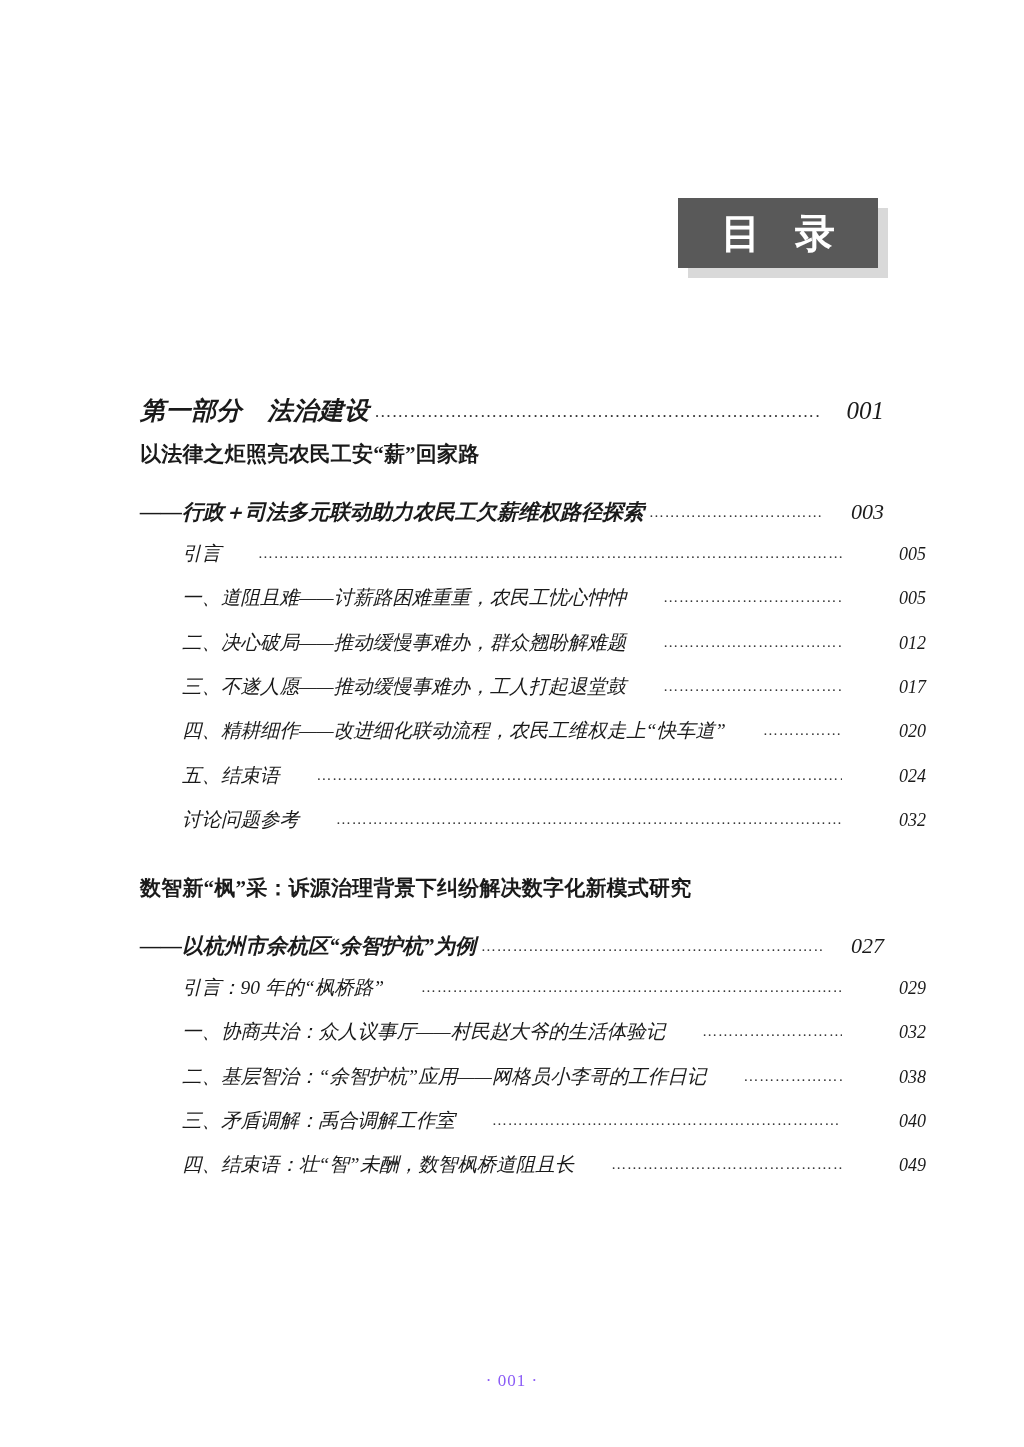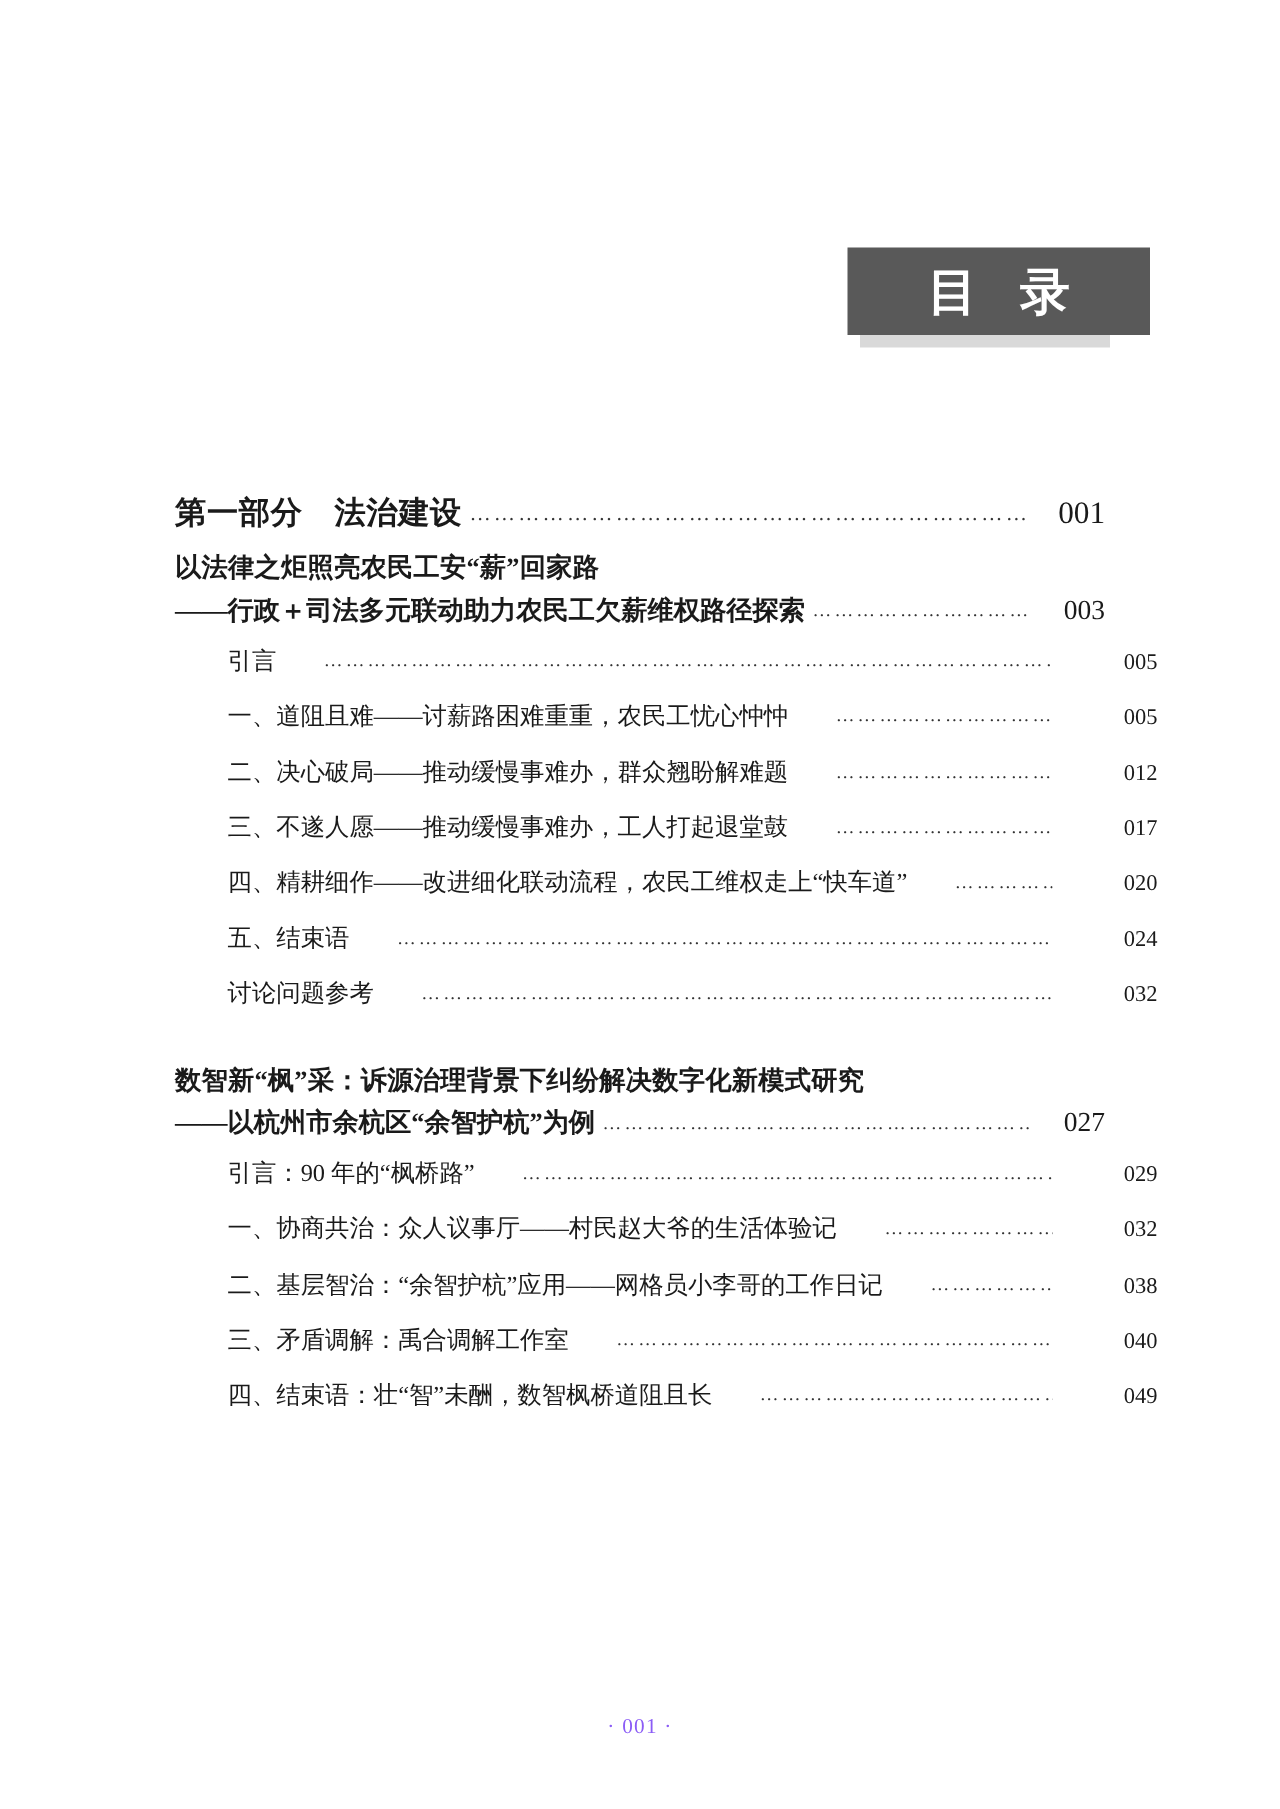--- a/index.html
+++ b/index.html
@@ -35,21 +35,21 @@
     left: 10px;
     top: 10px;
     width: 200px;
     height: 70px;
     background: #d9d9d9;
   }
   .toc-header-box {
     position: absolute;
     left: 0;
     top: 0;
-    width: 242px;
+    width: 200px;
     height: 70px;
     background: #595959;
     color: #ffffff;
     display: flex;
     align-items: center;
     justify-content: center;
     letter-spacing: 0.30em;
     text-indent: 0.30em;
     font-size: 40px;
     font-weight: bold;
@@ -62,20 +62,21 @@
     left: 140px;
     right: 140px;
     top: 395px;
   }
 
   .row {
     display: flex;
     align-items: baseline;
     width: 100%;
     line-height: 1.25;
+    font-style: italic;
   }
 
   .row .label {
     white-space: nowrap;
   }
   .row .dots {
     flex: 1 1 auto;
     min-width: 8px;
     overflow: hidden;
     white-space: nowrap;
@@ -120,20 +121,21 @@
     margin-bottom: 16px;
   }
   .art-sub .label {
     font-size: 21px;
     font-weight: bold;
   }
   .art-sub .page-no {
     font-size: 22px;
     font-weight: normal;
     min-width: 54px;
+    margin-top: 24px;
   }
 
   
   .sec-row {
     margin: 0 0 20px 0;
     padding-left: 42px;
     gap: 32px;
   }
   .sec-row .label {
     font-size: 19.5px;

